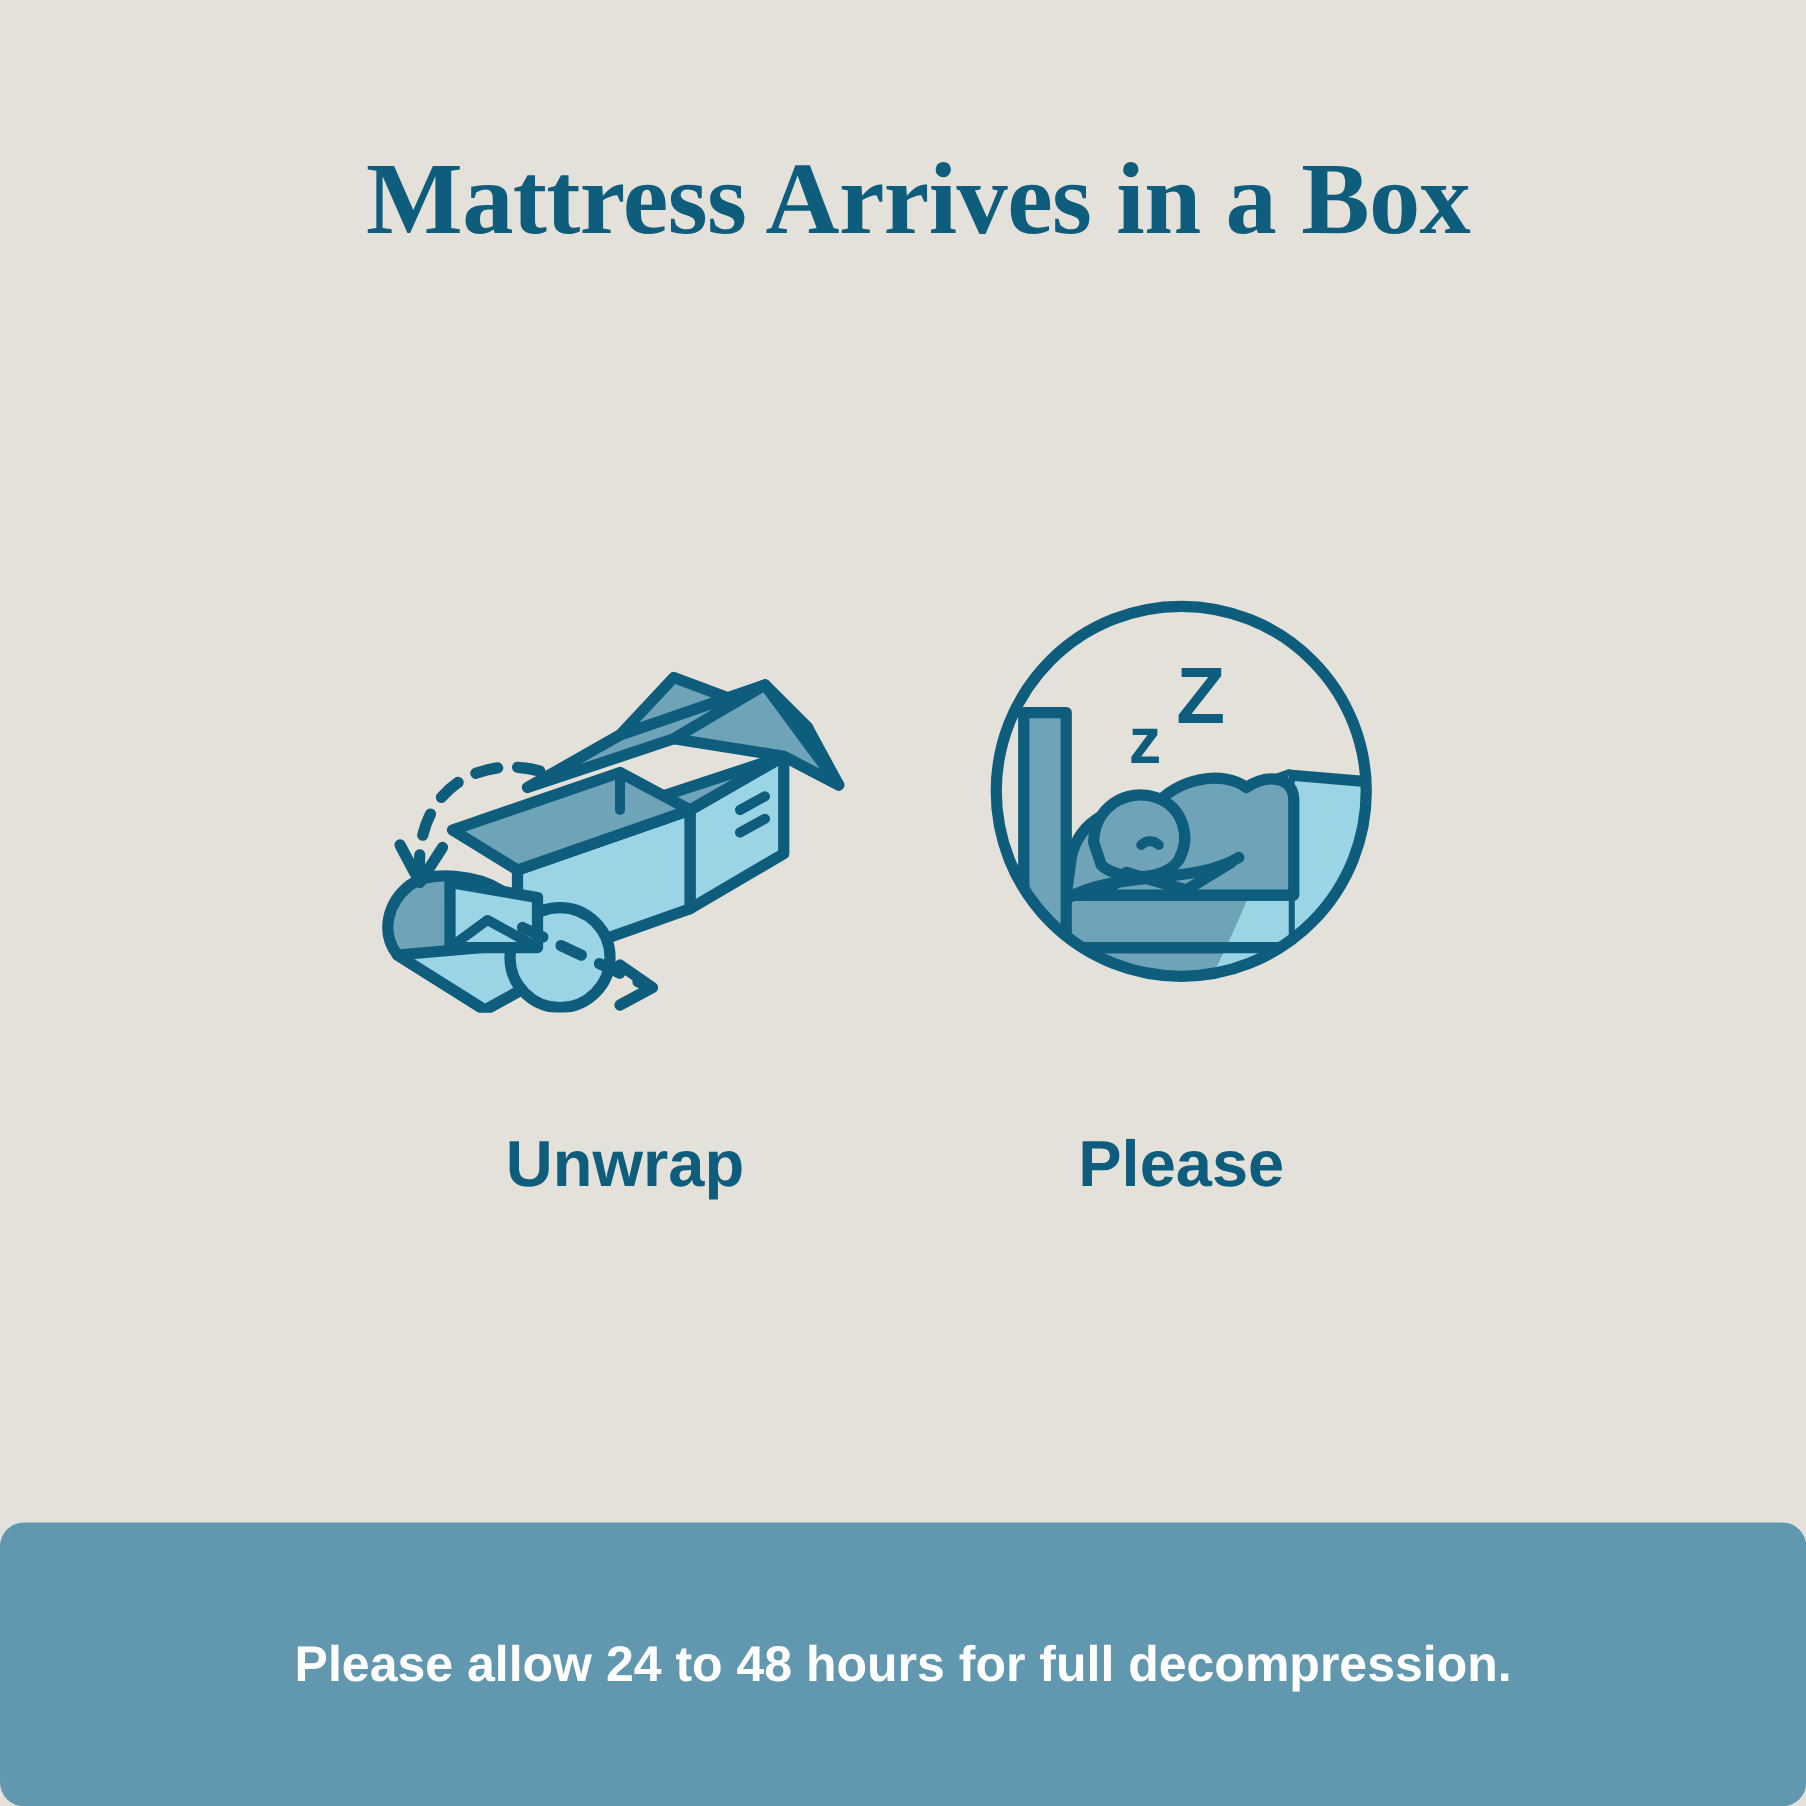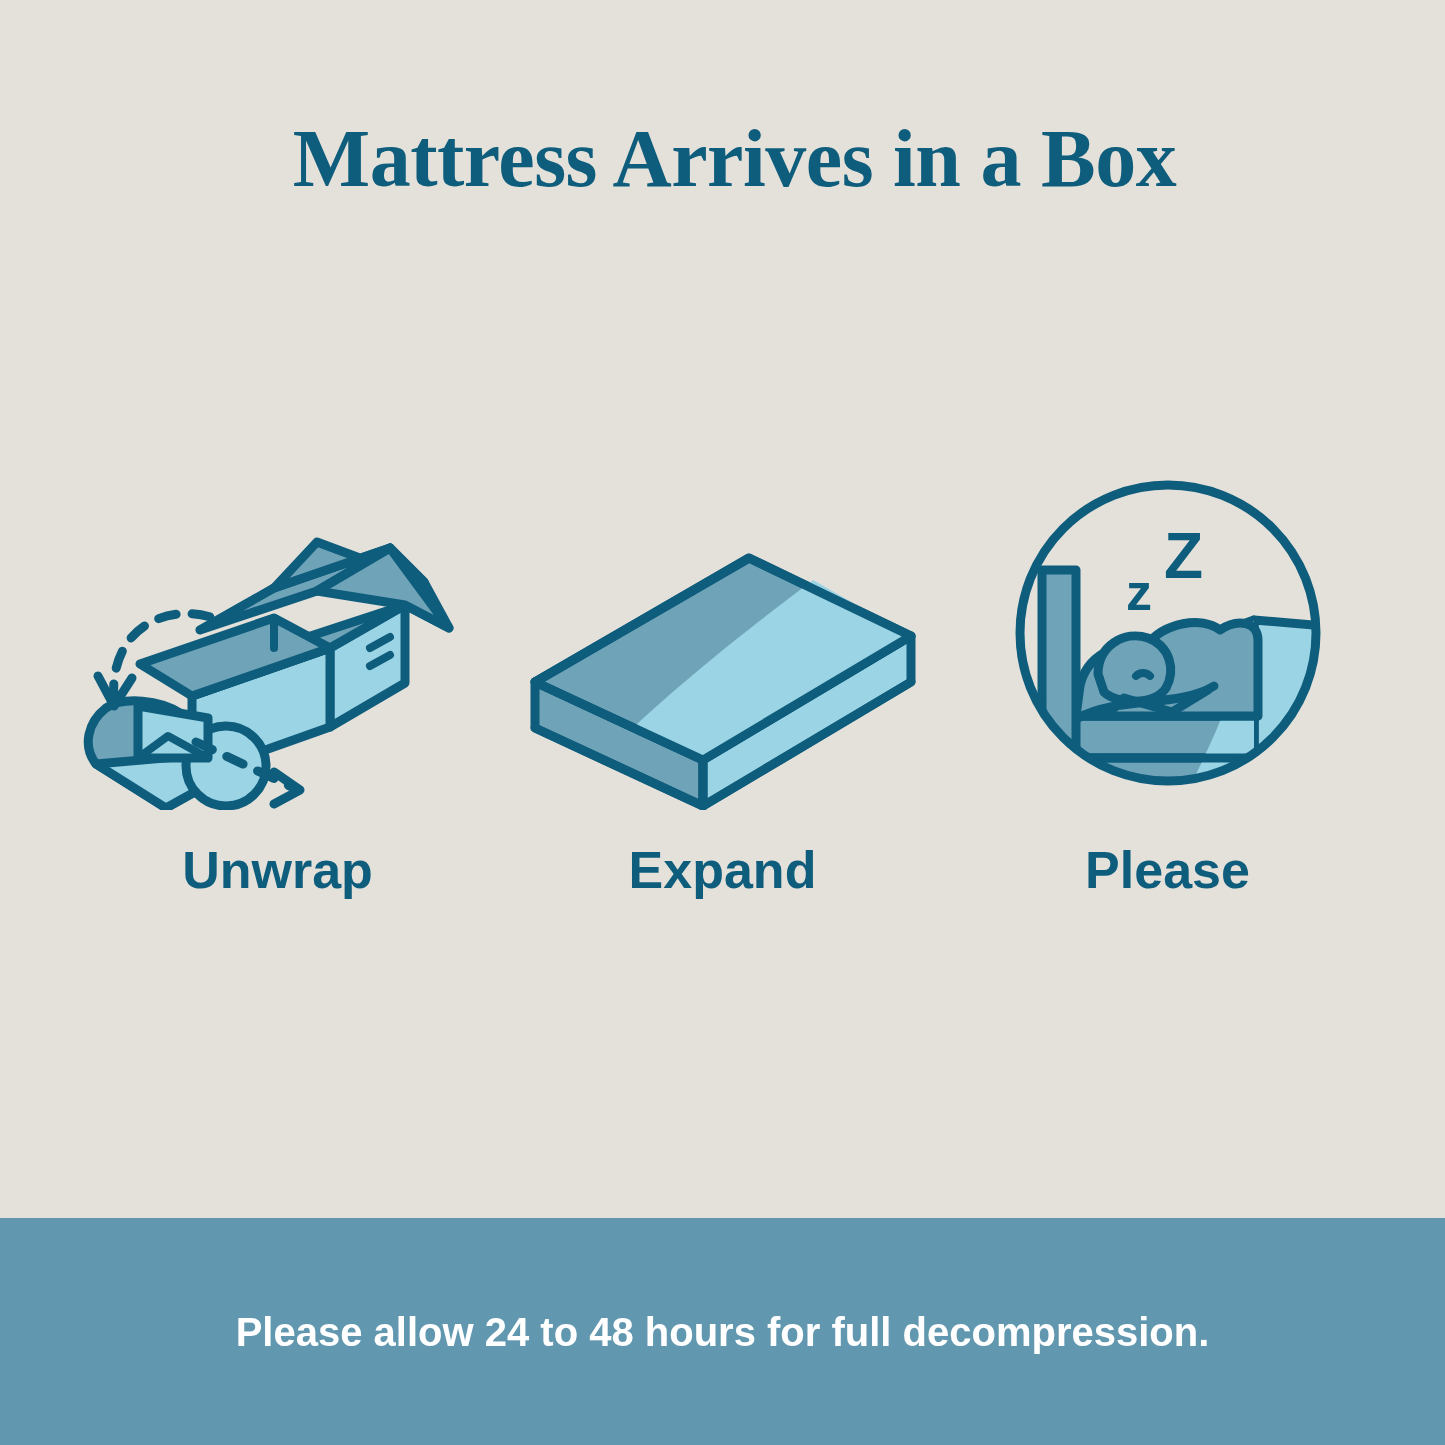--- a/index.html
+++ b/index.html
@@ -54,40 +54,41 @@
     display: flex;
     flex-direction: column;
     align-items: center;
   }
   .step-art {
     width: 420px;
     height: 340px;
     display: block;
   }
   .step-label {
-    margin-top: 34px;
+    margin-top: 96px;
     font-family: "Liberation Sans", sans-serif;
     font-weight: bold;
     font-size: 52px;
     line-height: 1;
     color: #0F5D7C;
     white-space: nowrap;
   }
 
   
   #footer-banner {
     position: absolute;
     left: 0;
     top: 1218px;
     width: 1445px;
     height: 227px;
     background: #6198B0;
     display: flex;
     align-items: center;
     justify-content: center;
+    border-radius: 19px;
   }
   #footer-note {
     font-family: "Liberation Sans", sans-serif;
     font-weight: bold;
     font-size: 40px;
     line-height: 1;
     color: #FFFFFF;
     text-align: center;
     white-space: nowrap;
   }
@@ -137,40 +138,20 @@
           <path d="M46 232 C 40 160 96 132 146 148" stroke-dasharray="18 16" stroke-width="9" fill="none"></path>
           <path d="M30 206 L46 236 L64 208" stroke-width="9" fill="none"></path>
 
           <path d="M128 272 L226 318" stroke-dasharray="18 16" stroke-width="9" fill="none"></path>
           <path d="M206 302 L232 320 L206 334" stroke-width="9" fill="none"></path>
         </g>
       </svg>
       <div class="step-label">Unwrap</div>
     </div>
 
-    <div class="step">
-      <svg class="step-art" viewBox="0 0 420 340">
-        <g stroke="#0F5D7C" stroke-width="9" stroke-linejoin="round" stroke-linecap="round">
-
-          <path d="M22 212 L22 258 L190 336 L190 290 Z" fill="#6FA3B8"></path>
-
-          <path d="M190 290 L190 336 L398 212 L398 166 Z" fill="#9BD4E4"></path>
-
-          <path d="M22 212 L236 88 L398 166 L190 290 Z" fill="#6FA3B8"></path>
-
-          <path d="M398 166 L190 290 L120 258 C 190 192 282 124 300 110 Z" fill="#9BD4E4" stroke="none"></path>
-
-          <path d="M22 212 L236 88 L398 166 L190 290 Z" fill="none"></path>
-
-          <path d="M22 258 L190 336 L398 212" fill="none"></path>
-          <path d="M190 290 L190 336" fill="none"></path>
-        </g>
-      </svg>
-      <div class="step-label">Expand</div>
-    </div>
 
     <div class="step">
       <svg class="step-art" viewBox="0 0 420 340">
         <defs>
           <clipPath id="enjoy-clip">
             <circle cx="210" cy="163" r="148"></circle>
           </clipPath>
         </defs>
 
         <g clip-path="url(#enjoy-clip)">

